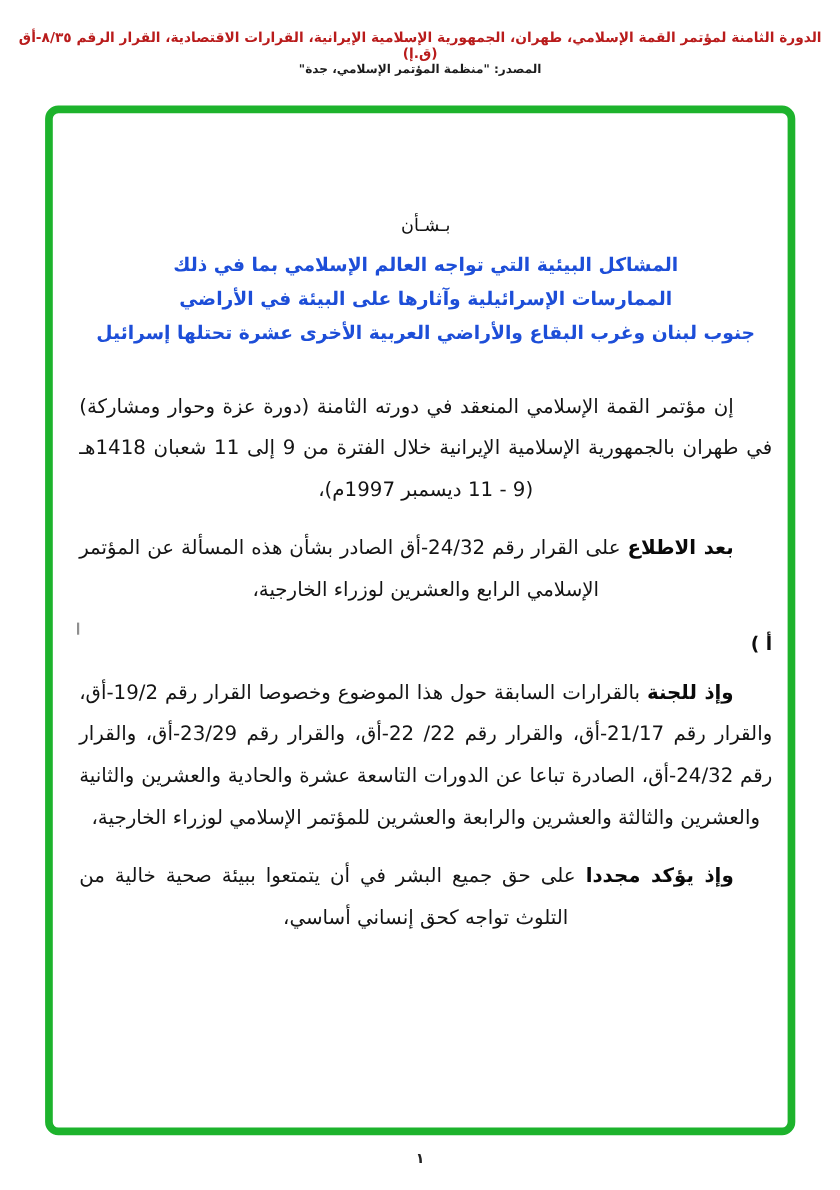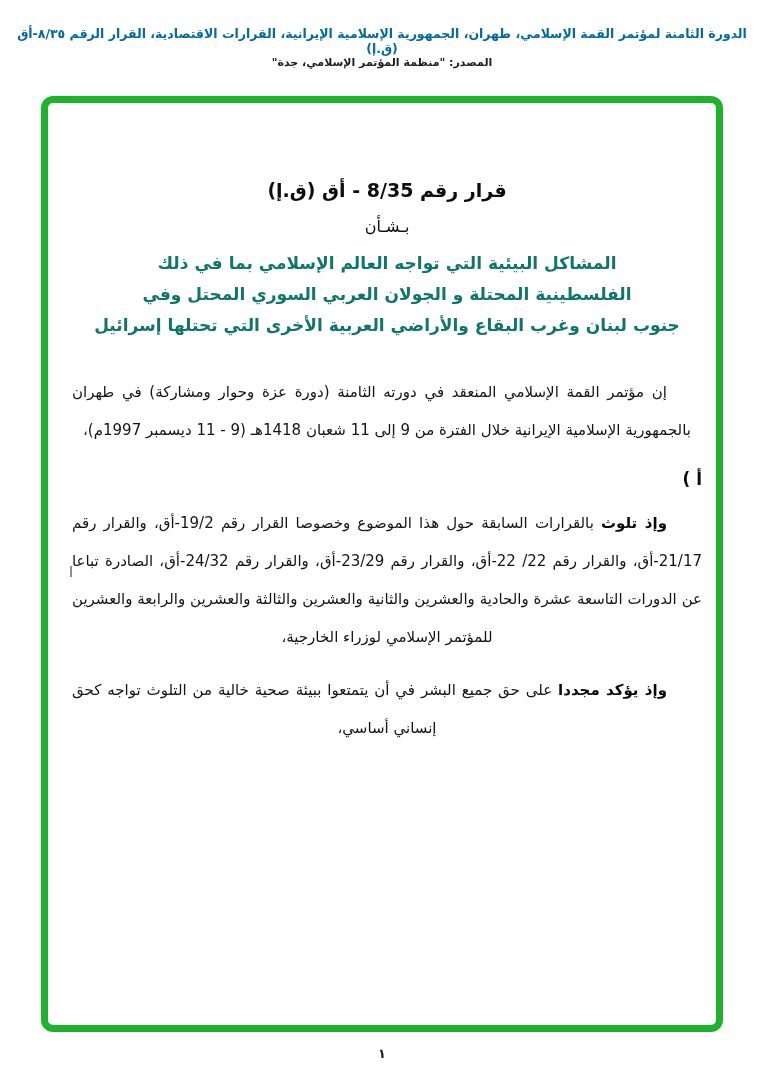--- a/index.html
+++ b/index.html
@@ -11,21 +11,21 @@
     overflow: hidden;
     position: relative;
   }
   .top-header {
     position: absolute;
     top: 26px; left: 10px; right: 10px;
     text-align: center;
     direction: rtl;
     font-weight: bold;
     font-size: 12.5px;
-    color: #0369a1;
+    color: #b91c1c;
     letter-spacing: 0;
   }
   .source-line {
     position: absolute;
     top: 56px; left: 10px; right: 10px;
     text-align: center;
     direction: rtl;
     font-weight: bold;
     font-size: 11px;
     color: #1c1c1c;
@@ -59,27 +59,27 @@
     margin-top: 16px;
     letter-spacing: 2px;
   }
   .subject-block {
     margin-top: 12px;
     text-align: center;
     direction: rtl;
     font-weight: bold;
     font-size: 17px;
     line-height: 31px;
-    color: #0f766e;
+    color: #1d4ed8;
   }
   .body-par {
     direction: rtl;
     text-align: justify;
     text-align-last: center;
-    font-size: 15px;
+    font-size: 18px;
     line-height: 38px;
     text-indent: 35px;
     color: #141414;
   }
   .preamble { margin-top: 32px; }
   .par-gap { margin-top: 15px; }
   .body-par b { font-weight: bold; color: #0a0a0a; }
   .section-row {
     direction: rtl;
     display: flex;
@@ -109,38 +109,38 @@
 </head>
 <body>
 
 <div class="top-header">الدورة الثامنة لمؤتمر القمة الإسلامي، طهران، الجمهورية الإسلامية الإيرانية، القرارات الاقتصادية، القرار الرقم ٨/٣٥-أق (ق.إ)</div>
 
 <div class="source-line">المصدر:  "منظمة المؤتمر الإسلامي، جدة"</div>
 
 <div class="green-box">
   <div class="doc-content">
 
-    <div class="res-title">قرار رقم 8/35 - أق (ق.إ)</div>
 
     <div class="subject-label">بـشـأن</div>
 
     <div class="subject-block">
       <div>المشاكل البيئية التي تواجه العالم الإسلامي بما في ذلك</div>
-      <div>الفلسطينية المحتلة و الجولان العربي السوري المحتل وفي</div>
-      <div>جنوب لبنان وغرب البقاع والأراضي العربية الأخرى التي تحتلها إسرائيل</div>
+      <div>الممارسات الإسرائيلية وآثارها على البيئة في الأراضي</div>
+      <div>جنوب لبنان وغرب البقاع والأراضي العربية الأخرى عشرة تحتلها إسرائيل</div>
     </div>
 
     <p class="body-par preamble">إن مؤتمر القمة الإسلامي المنعقد في دورته الثامنة  (دورة عزة وحوار ومشاركة) في طهران بالجمهورية الإسلامية الإيرانية خلال الفترة من 9  إلى 11 شعبان 1418هـ (9 - 11 ديسمبر 1997م)،</p>
 
+    <p class="body-par par-gap"><b>بعد الاطلاع</b> <span>على القرار رقم 24/32-أق الصادر بشأن هذه المسألة عن المؤتمر الإسلامي الرابع والعشرين لوزراء الخارجية،</span></p>
 
     <div class="section-row">
       <span class="section-marker">أ )</span>
     </div>
 
-    <p class="body-par par-gap"><b>وإذ تلوث</b> <span>بالقرارات السابقة حول هذا الموضوع وخصوصا القرار رقم 19/2-أق، والقرار رقم 21/17-أق، والقرار رقم 22/ 22-أق، والقرار رقم 23/29-أق، والقرار رقم 24/32-أق، الصادرة تباعا عن الدورات التاسعة عشرة والحادية والعشرين والثانية والعشرين والثالثة والعشرين والرابعة والعشرين للمؤتمر الإسلامي لوزراء الخارجية،</span></p>
+    <p class="body-par par-gap"><b>وإذ للجنة</b> <span>بالقرارات السابقة حول هذا الموضوع وخصوصا القرار رقم 19/2-أق، والقرار رقم 21/17-أق، والقرار رقم 22/ 22-أق، والقرار رقم 23/29-أق، والقرار رقم 24/32-أق، الصادرة تباعا عن الدورات التاسعة عشرة والحادية والعشرين والثانية والعشرين والثالثة والعشرين والرابعة والعشرين للمؤتمر الإسلامي لوزراء الخارجية،</span></p>
 
 
 
     <p class="body-par par-gap"><b>وإذ يؤكد مجددا</b> <span>على حق جميع البشر في أن يتمتعوا ببيئة صحية خالية من التلوث تواجه كحق إنساني أساسي،</span></p>
 
   </div>
 </div>
 
 <div class="artifact"></div>
 

